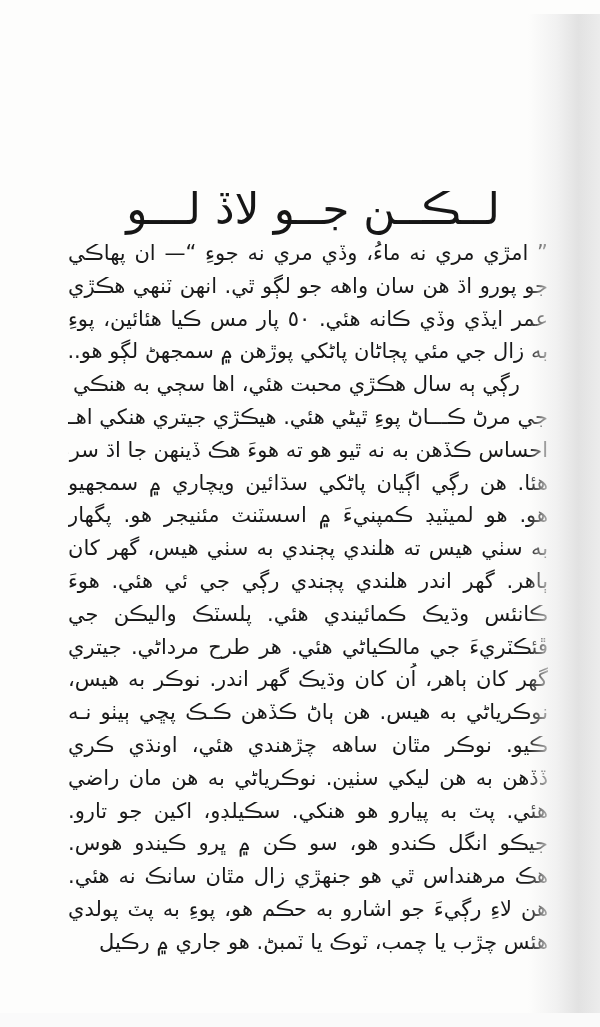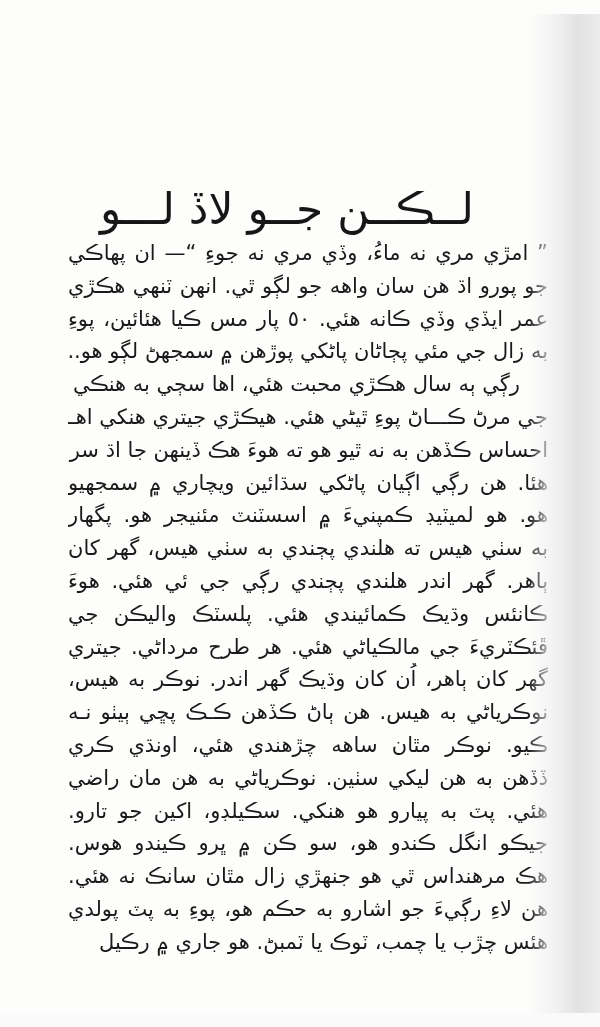--- a/index.html
+++ b/index.html
@@ -33,21 +33,21 @@
     font-size: 14px;
     direction: rtl;
     text-align: right;
     line-height: 20px;
     overflow: hidden;
   }
   .title {
     position: absolute;
     left: 100px; top: 150px; width: 400px; height: 60px;
     direction: rtl;
-    text-align: left;
+    text-align: right;
     font-size: 44px;
     line-height: 60px;
     color: #161616;
     letter-spacing: 2px;
     font-weight: normal;
   }
   .body-text {
     position: absolute;
     left: 68px; top: 237px;
     width: 480px;

